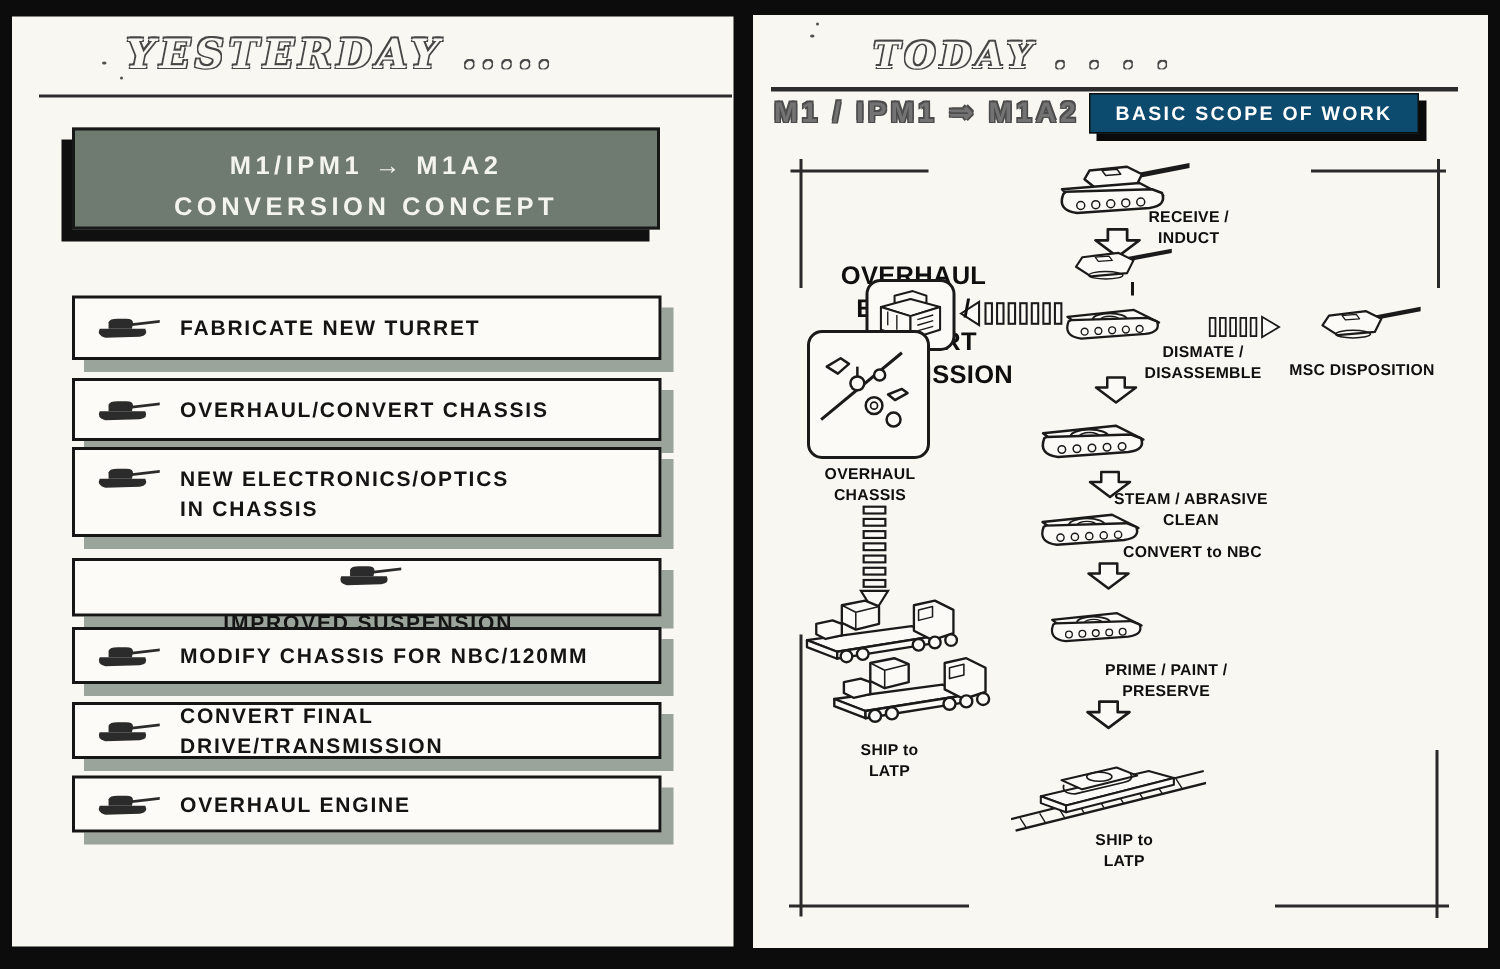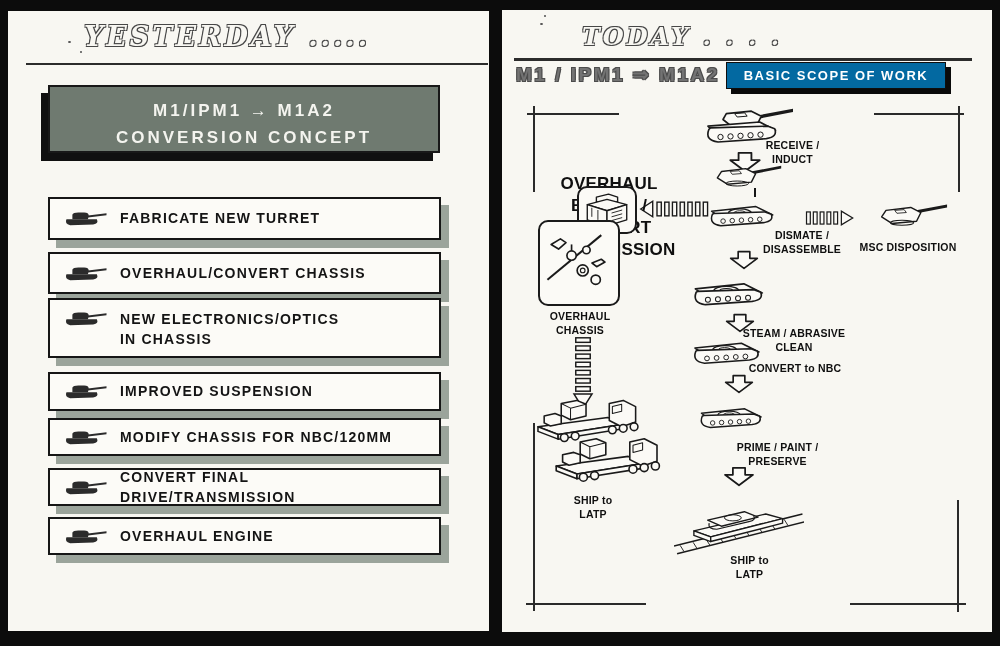--- a/index.html
+++ b/index.html
@@ -47,21 +47,21 @@
 
   .model-line {
     position:absolute; left:14px; top:53px;
     font-weight:bold; font-size:19px; letter-spacing:2.5px;
     color:#737373;
     text-shadow:1px 1px 0 #4c4c4c, -1px -1px 0 #4c4c4c, 1px -1px 0 #4c4c4c, -1px 1px 0 #4c4c4c;
     white-space:nowrap;
   }
   .badge {
     position:absolute; left:224px; top:52px; width:220px; height:27px;
-    background:#0369a1; border:1px solid #0e0e0e; box-shadow:5px 5px 0 #0a0a0a;
+    background:#0c4a6e; border:1px solid #0e0e0e; box-shadow:5px 5px 0 #0a0a0a;
     color:#fff; font-weight:bold; font-size:13px; letter-spacing:1.5px;
     text-align:center; line-height:26px;
   }
 
   .bracket { position:absolute; background:#2a2a2a; }
 
   .flabel {
     position:absolute; font-weight:bold; font-size:10.5px; line-height:1.3;
     letter-spacing:0.2px; text-align:center; white-space:pre-line; color:#0f0f0f;
   }
@@ -238,21 +238,21 @@
         </svg>
       <div class="txt">OVERHAUL/CONVERT CHASSIS</div>
     </div>
     <div class="lp-item" style="top:287px; height:60px; align-items:flex-start; padding-top:9px;">
       <svg class="lp-icon">
           <use href="#s-tanksolid"></use>
         </svg>
       <div class="txt">NEW ELECTRONICS/OPTICS
 IN CHASSIS</div>
     </div>
-    <div class="lp-item" style="top:361px; height:39px;">
+    <div class="lp-item" style="top:361px; height:39px;flex-direction:column;">
       <svg class="lp-icon">
           <use href="#s-tanksolid"></use>
         </svg>
       <div class="txt">IMPROVED SUSPENSION</div>
     </div>
     <div class="lp-item" style="top:407px; height:38px;">
       <svg class="lp-icon">
           <use href="#s-tanksolid"></use>
         </svg>
       <div class="txt">MODIFY CHASSIS FOR NBC/120MM</div>

